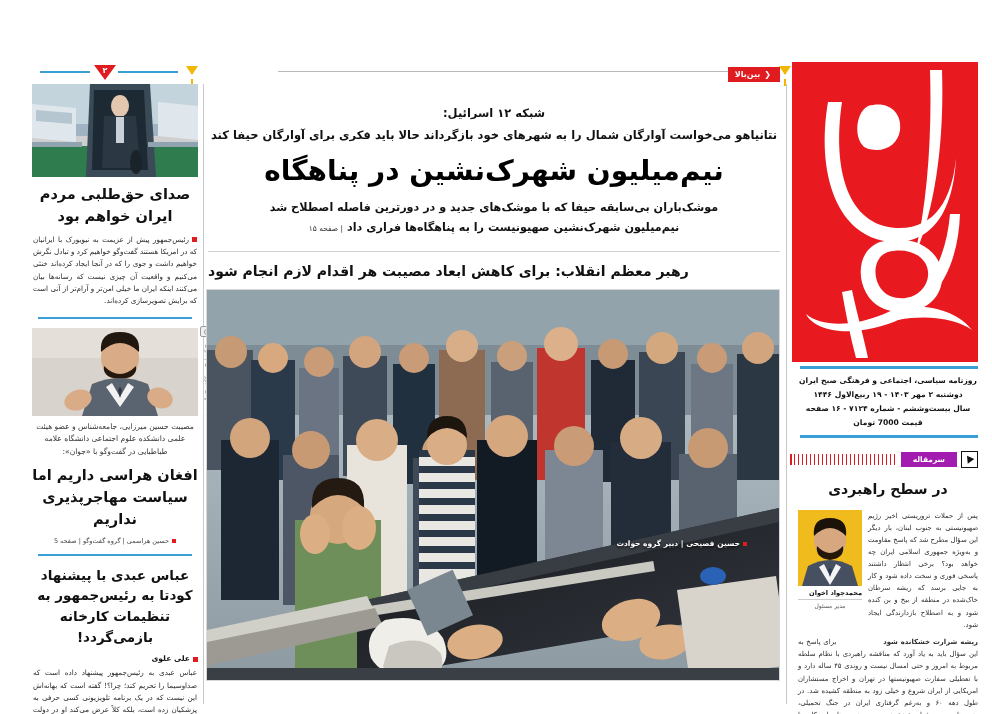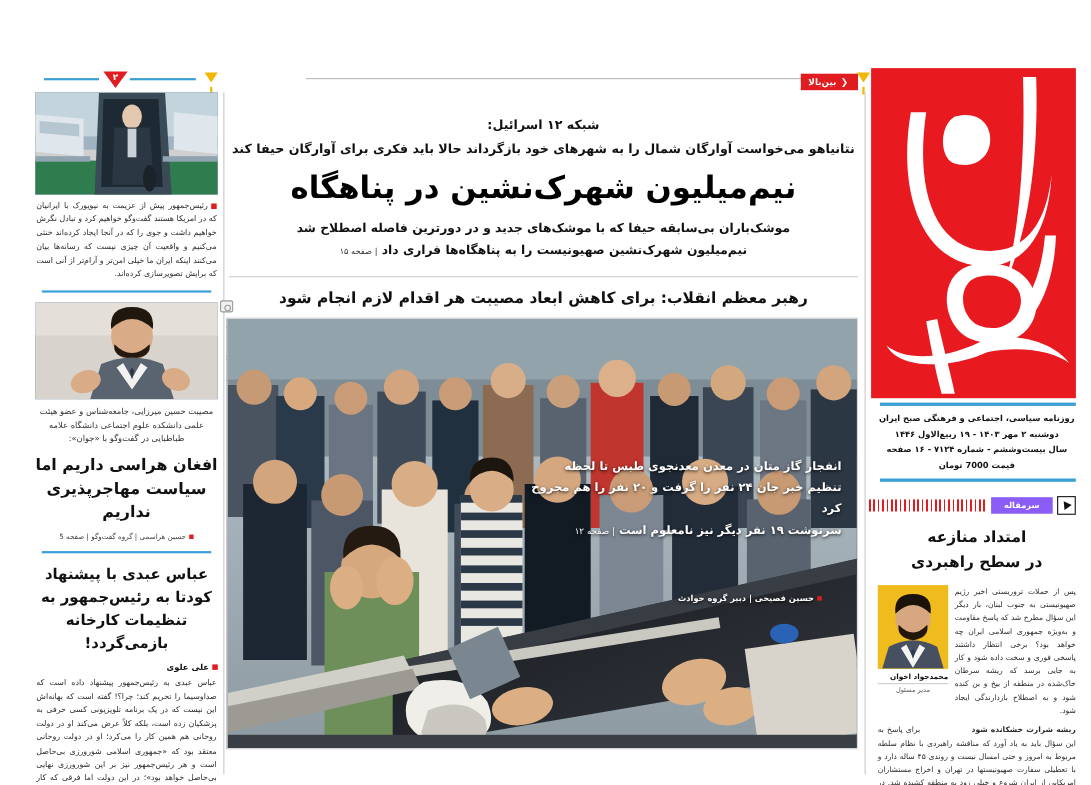--- a/index.html
+++ b/index.html
@@ -93,21 +93,21 @@
     text-align:center;font-size:28px;font-weight:bold;color:#000;
     margin-top:10px;line-height:1.22;letter-spacing:-0.5px;
   }
   .c-deck{
     text-align:center;font-size:11.2px;font-weight:bold;color:#111;
     margin-top:10px;line-height:1.75;
   }
   .c-deck .pg{font-size:7.5px;font-weight:normal;color:#333;}
   .c-rule{height:1px;background:#cfcfcf;margin:13px 0 0 0;}
   .c-leader{
-    text-align:center;font-size:14px;font-weight:bold;color:#111;margin-top:11px;
+    text-align:left;font-size:14px;font-weight:bold;color:#111;margin-top:11px;
   }
 
   
   .mainphoto{
     position:relative;margin-top:10px;width:572px;height:390px;overflow:hidden;
     background:#58616b;border:1px solid #d8d8d8;
   }
   .mp-caption{
     position:absolute;right:14px;top:125px;width:300px;text-align:right;
     color:#fff;font-size:10.5px;font-weight:bold;line-height:1.85;
@@ -138,21 +138,21 @@
 
   .edit-head{display:flex;align-items:center;gap:4px;margin-top:13px;padding-right:8px;}
   .edit-icon{
     width:15px;height:15px;border:1.6px solid #111;position:relative;flex:0 0 auto;
   }
   .edit-icon:after{
     content:"";position:absolute;left:3px;top:3px;width:0;height:0;
     border-left:4px solid transparent;border-right:4px solid transparent;border-bottom:7px solid #111;
     transform:rotate(-35deg);
   }
-  .badge-sar{background:#8b5cf6;color:#fff;font-size:7.5px;font-weight:bold;padding:3px 12px;}
+  .badge-sar{background:#a21caf;color:#fff;font-size:7.5px;font-weight:bold;padding:3px 12px;}
   .hatch{flex:1 1 auto;height:11px;
     background:repeating-linear-gradient(90deg,#e01c21 0 1.5px,transparent 1.5px 4px);}
 
   .edit-title{
     text-align:center;font-size:14px;font-weight:bold;color:#111;
     line-height:1.55;margin:11px 6px 9px 6px;
   }
   .edit-flow{display:flex;gap:6px;padding:0 8px;}
   .edit-text{
     flex:1 1 auto;font-size:6.9px;line-height:1.75;color:#2b2b2b;text-align:justify;
@@ -203,20 +203,21 @@
           <path d="M72 32 L104 32 L108 84 L70 84 Z" fill="#2b3742"></path>
           <rect x="84" y="33" width="8" height="26" fill="#c9d2d8"></rect>
           <path d="M0 20 L44 24 L44 58 L0 54 Z" fill="#dfe7ec"></path>
           <path d="M4 26 L40 29 L40 40 L4 37 Z" fill="#b6c6d1"></path>
           <path d="M126 18 L166 22 L166 56 L126 52 Z" fill="#dfe7ec"></path>
           <rect x="0" y="58" width="50" height="5" fill="#8fa3b0"></rect>
           <rect x="116" y="58" width="50" height="5" fill="#8fa3b0"></rect>
           <ellipse cx="104" cy="78" rx="6" ry="12" fill="#1a222a"></ellipse>
         </svg>
       </div>
+      <div class="sb-title">صدای حق‌طلبی مردم ایران خواهم بود</div>
       <div class="sb-body">
         <span class="sq"></span><span>رئیس‌جمهور پیش از عزیمت به نیویورک با ایرانیان که در امریکا هستند گفت‌وگو خواهیم کرد و تبادل نگرش خواهیم داشت و جوی را که در آنجا ایجاد کرده‌اند خنثی می‌کنیم و واقعیت آن چیزی نیست که رسانه‌ها بیان می‌کنند اینکه ایران ما خیلی امن‌تر و آرام‌تر از آنی است که برایش تصویرسازی کرده‌اند.</span>
       </div>
     </div>
 
     <div class="sep-blue"></div>
 
     <div style="position:relative;">
       <div class="cam-ico"></div>
       <div class="vert-credit" style="top:16px;">محمدمهدی میرزاخانی | جوان</div>
@@ -372,25 +373,20 @@
         <g>
           <path d="M178 330 q40 -8 58 18 q12 30 -18 36 q-40 8 -54 -16 q-8 -24 14 -38z" fill="#efeee8"></path>
           <path d="M182 356 q34 -14 52 8 q6 20 -14 24 q-34 6 -44 -12z" fill="#c9c7c0"></path>
           <rect x="200" y="300" width="50" height="50" fill="#7b8790" transform="rotate(-24 200 300)"></rect>
         </g>
 
         <ellipse cx="506" cy="286" rx="13" ry="9" fill="#2a63b5"></ellipse>
         <rect x="0" y="378" width="572" height="12" fill="#3a3f46"></rect>
       </svg>
 
-      <div class="mp-caption">
-        <div>انفجار گاز متان در معدن معدنجوی طبس تا لحظه</div>
-        <div>تنظیم خبر جان ۲۴ نفر را گرفت و ۲۰ نفر را هم مجروح کرد</div>
-        <div><span>سرنوشت ۱۹ نفر دیگر نیز نامعلوم است</span> <span class="pg">| صفحه ۱۲</span></div>
-      </div>
 
       <div class="mp-byline">
         <span class="sqr"></span><span>حسین فصیحی | دبیر گروه حوادث</span>
       </div>
     </div>
 
     
   </div>
 
   <div class="rightcol">
@@ -430,21 +426,20 @@
     </div>
     <div class="logo-underline2"></div>
 
     <div class="edit-head">
       <div class="edit-icon"></div>
       <div class="badge-sar">سرمقاله</div>
       <div class="hatch"></div>
     </div>
 
     <div class="edit-title">
-      <div>امتداد منازعه</div>
       <div>در سطح راهبردی</div>
     </div>
 
     <div class="edit-flow">
       <div class="edit-text">پس از حملات تروریستی اخیر رژیم صهیونیستی به جنوب لبنان، بار دیگر این سؤال مطرح شد که پاسخ مقاومت و به‌ویژه جمهوری اسلامی ایران چه خواهد بود؟ برخی انتظار داشتند پاسخی فوری و سخت داده شود و کار به جایی برسد که ریشه سرطان خاک‌شده در منطقه از بیخ و بن کنده شود و به اصطلاح بازدارندگی ایجاد شود.</div>
       <div class="author-box">
         <div class="author-photo">
           <svg width="64" height="76" viewBox="0 0 64 76">
             <rect width="64" height="76" fill="#f0bb1d"></rect>
             <ellipse cx="32" cy="30" rx="16" ry="19" fill="#d7a87f"></ellipse>

